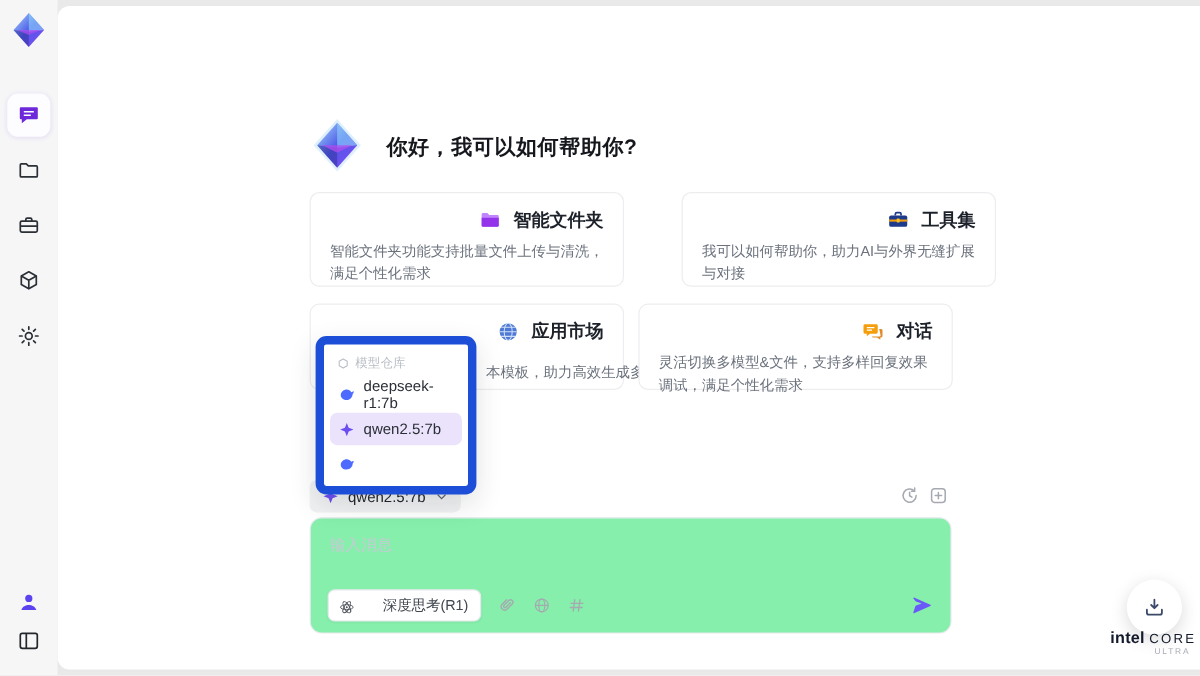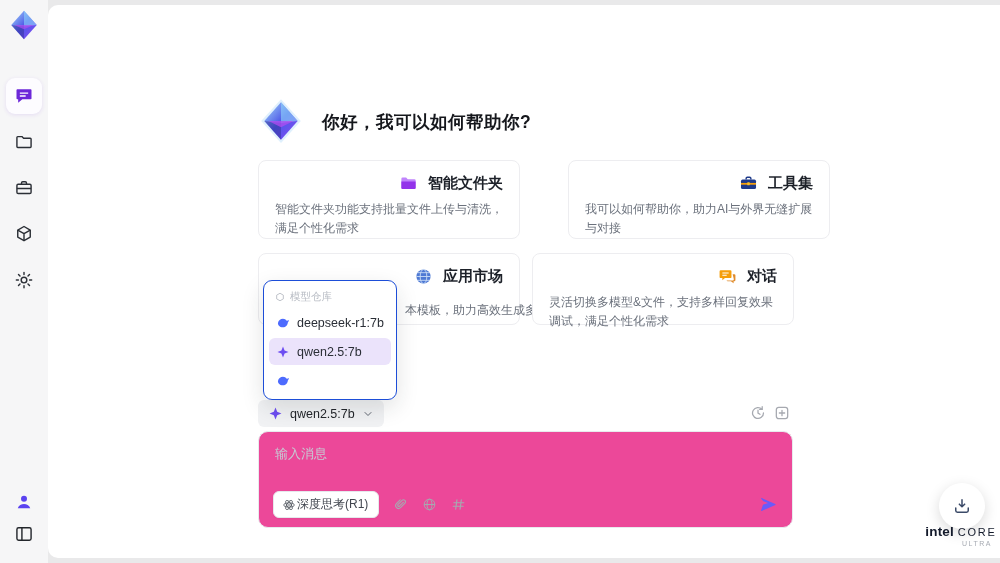--- a/index.html
+++ b/index.html
@@ -26,44 +26,44 @@
   .card-head svg { width:19px; height:19px; flex:0 0 auto; }
   .card-title { font-size:15px; font-weight:700; color:#1d2129; }
   .card-desc { margin-top:7px; font-size:12px; color:#6b717c; line-height:1.58; }
   #card-folder { left:258px; top:160px; height:79px; }
   #card-tools  { left:532px; top:160px; height:79px;margin-left:36px; }
   #card-market { left:258px; top:253px; height:72px; }
   #card-chat   { left:532px; top:253px; height:72px; }
   #card-market .card-desc { position:absolute; left:146px; top:47px; white-space:nowrap; margin:0; }
 
   
-  .dropdown { position:absolute; left:263px; top:280px; width:134px; background:#fff; border:1px solid #1d4ed8; border-radius:9px; box-shadow:0 8px 22px rgba(31,35,41,.13); padding:5px; z-index:20; }
+  .dropdown { position:absolute; left:263px; top:280px; width:134px; background:#fff; border:7px solid #1d4ed8; border-radius:9px; box-shadow:0 8px 22px rgba(31,35,41,.13); padding:5px; z-index:20; }
   .dd-header { display:flex; align-items:center; gap:5px; padding:4px 6px 3px; font-size:10.5px; color:#b9bdc5; }
   .dd-header svg { width:10px; height:10px; }
   .dd-item { display:flex; align-items:center; gap:7px; height:27px; padding:0 7px; border-radius:6px; font-size:12.5px; color:#2a2e36; cursor:pointer; margin-top:2px; }
   .dd-item svg { width:14px; height:14px; flex:0 0 auto; }
   .dd-item.selected { background:#ebe3fb; }
 
   
   .model-pill { position:absolute; left:258px; top:400px; height:27px; display:inline-flex; align-items:center; gap:7px; padding:0 10px; background:#f1f2f4; border-radius:6px; cursor:pointer; }
   .model-pill svg.m { width:15px; height:15px; }
   .model-pill .lbl { font-size:12.5px; color:#23262b; }
   .model-pill svg.ch { width:12px; height:12px; }
 
   .tr-icon { position:absolute; top:405px; width:16px; height:16px; cursor:pointer; }
   .tr-icon svg { width:16px; height:16px; display:block; }
   #icon-history { left:750px; }
   #icon-newchat { left:774px; }
 
   
-  .input-box { position:absolute; left:258px; top:431px; width:535px; height:97px; background:#ec4899; border:1px solid #e8eaee; border-radius:10px; }
+  .input-box { position:absolute; left:258px; top:431px; width:535px; height:97px; background:#86efac; border:1px solid #e8eaee; border-radius:10px; }
   .input-box textarea { width:100%; height:44px; border:none; outline:none; resize:none; padding:13px 16px; font-family:inherit; font-size:13px; color:#33373d; background:transparent; }
   .input-box textarea::placeholder { color:#c6cbd4; }
   .input-toolbar { position:absolute; left:14px; right:14px; bottom:9px; display:flex; align-items:center; }
-  .think-pill { display:inline-flex; align-items:center; gap:1px; padding:4px 10px 4px 8px; border:1px solid #e6e8ec; border-radius:6px; background:#fff; font-size:12px; color:#41464f; cursor:pointer; box-shadow:0 1px 2px rgba(0,0,0,.04); }
+  .think-pill { display:inline-flex; align-items:flex-end; gap:23px; padding:4px 10px 4px 8px; border:1px solid #e6e8ec; border-radius:6px; background:#fff; font-size:12px; color:#41464f; cursor:pointer; box-shadow:0 1px 2px rgba(0,0,0,.04); }
   .think-pill svg { width:14px; height:14px; }
   .tb-icon { width:15px; height:15px; margin-left:14px; cursor:pointer; }
   .tb-icon svg { width:15px; height:15px; display:block; }
   .send-btn { margin-left:auto; width:19px; height:19px; cursor:pointer; }
   .send-btn svg { width:19px; height:19px; display:block; }
 
   
   .fab { position:absolute; left:939px; top:483px; width:46px; height:46px; border-radius:50%; background:#fff; box-shadow:0 4px 14px rgba(0,0,0,.15); display:flex; align-items:center; justify-content:center; cursor:pointer; z-index:8; }
   .fab svg { width:20px; height:20px; }
   .cpu-badge { position:absolute; left:922px; top:524px; width:78px; text-align:center; z-index:8; }

